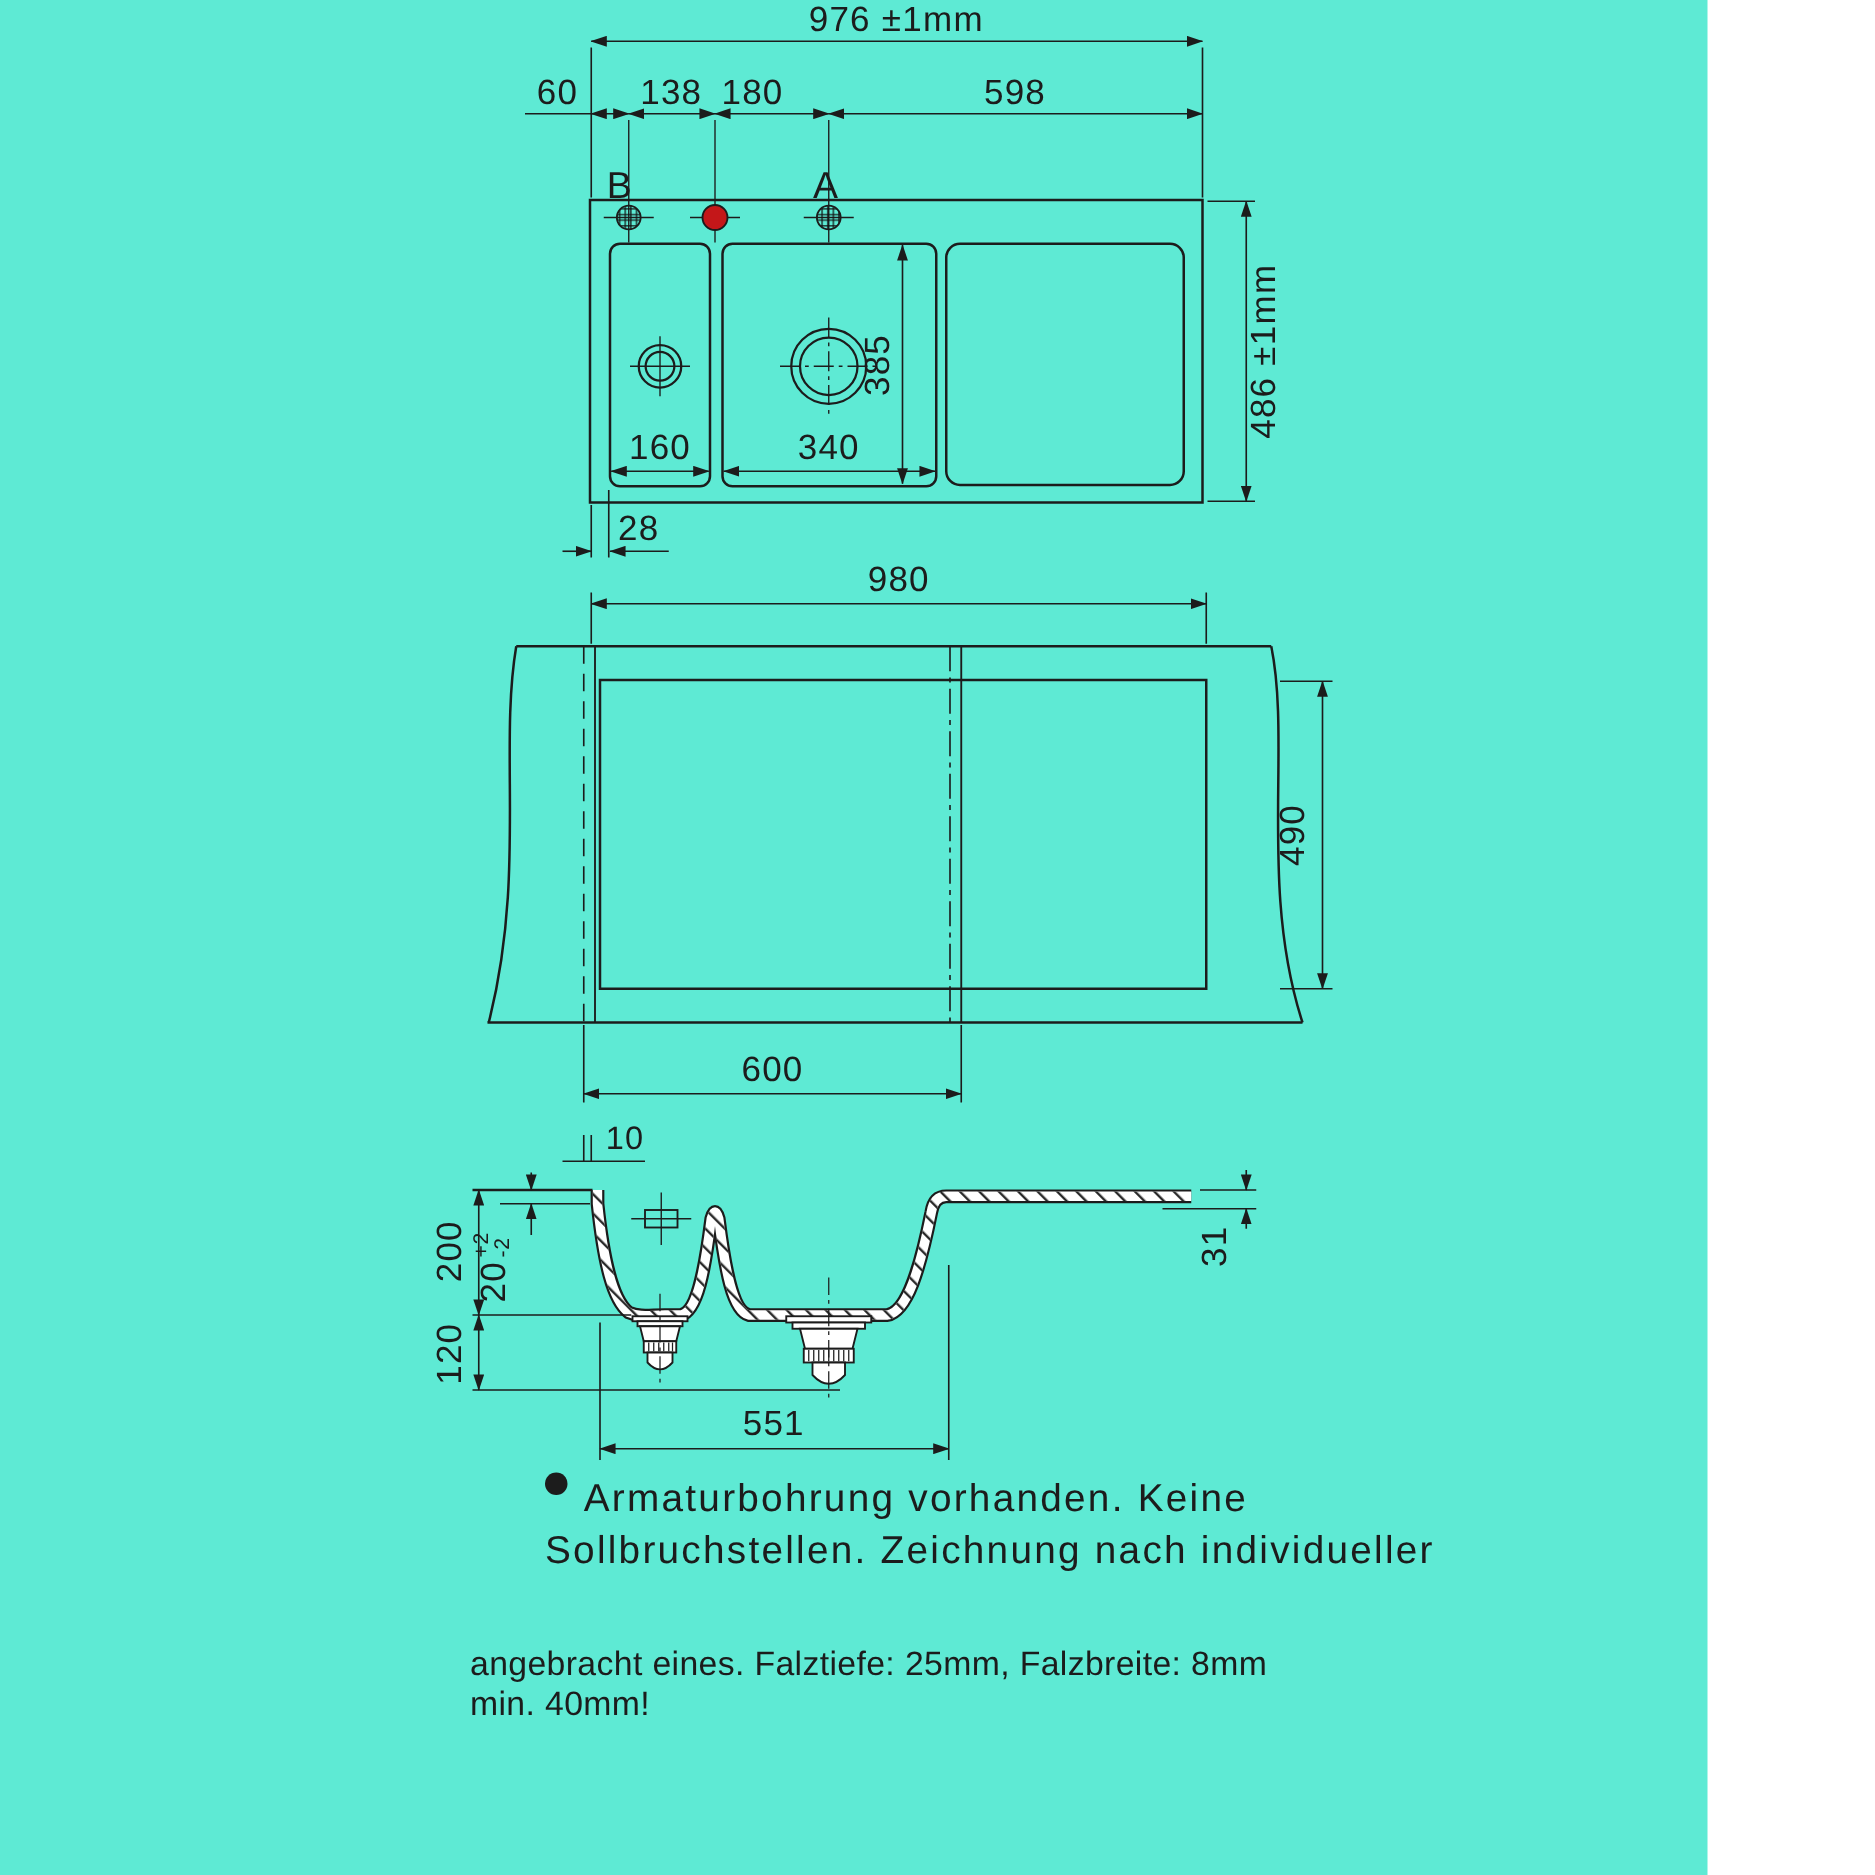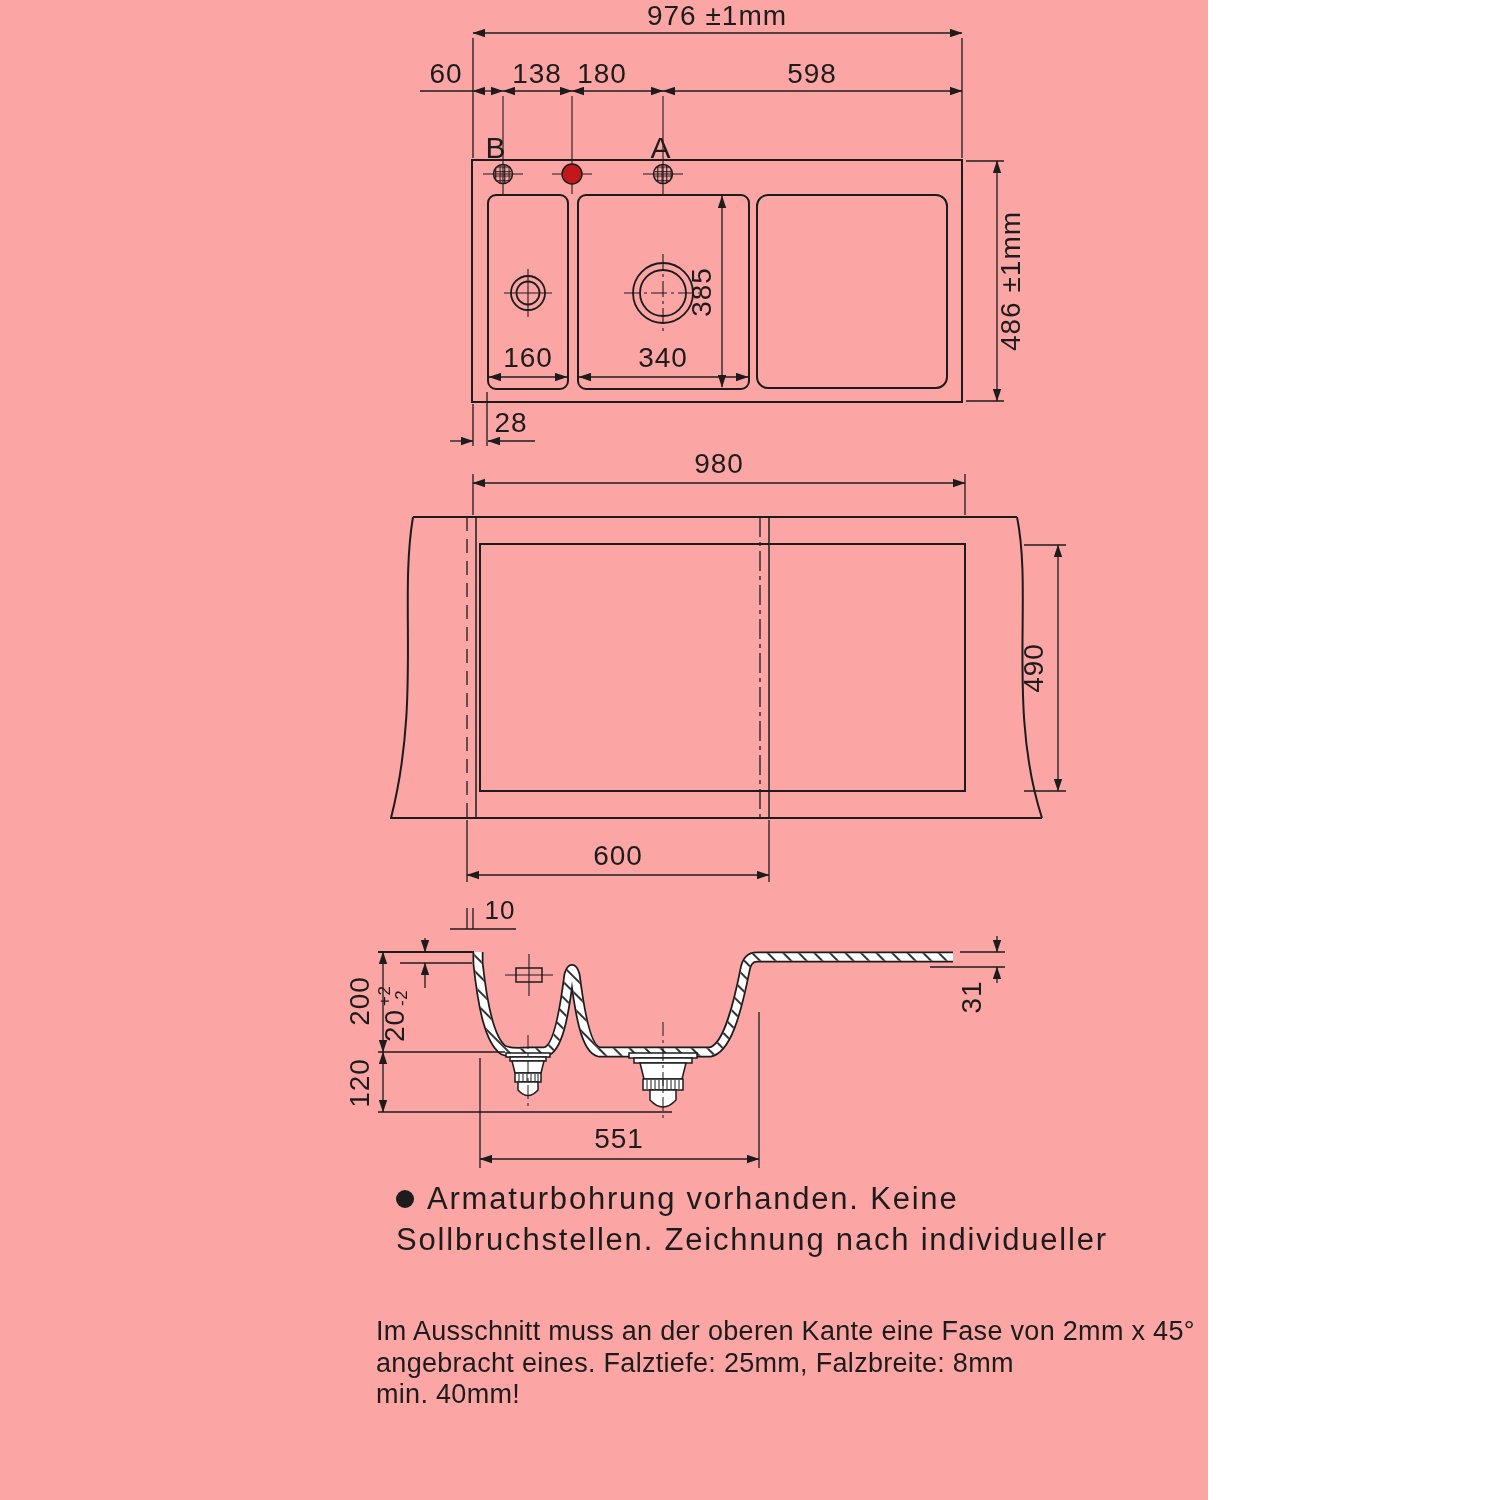--- a/index.html
+++ b/index.html
@@ -1,26 +1,26 @@
 <!DOCTYPE html>
 <html><head>
 <meta charset="utf-8">
 <style>
   html,body{margin:0;padding:0;background:#fff;}
-  #canvas{position:relative;width:1208px;height:1500px;background:#fca5a5;overflow:hidden;
+  #canvas{position:relative;width:1366px;height:1500px;background:#5eead4;overflow:hidden;
           font-family:"Liberation Sans",sans-serif;color:#1c1c1c;}
   svg text{fill:#1c1c1c;}
   .dimtxt{font-size:28px;letter-spacing:1px;}
   .dimtxt-sm{font-size:26px;letter-spacing:1px;}
   .dimtxt-lg{font-size:30px;letter-spacing:1px;}
   .toltxt{font-size:17px;letter-spacing:0.5px;}
   .anch{text-anchor:middle;}
   .notes{position:absolute;left:396px;top:1178px;width:780px;
          font-size:31px;line-height:41px;letter-spacing:1.8px;font-weight:400;}
-  .notes .row{display:flex;align-items:center;white-space:nowrap;}
+  .notes .row{display:flex;white-space:nowrap;margin-left:40px;}
   .bullet{display:inline-block;width:18px;height:18px;border-radius:50%;
           background:#1c1c1c;margin-right:13px;flex:0 0 auto;}
   .inline-icon{display:inline-block;width:22px;height:22px;margin:0 4px 0 2px;flex:0 0 auto;}
   .footnotes{position:absolute;left:376px;top:1316px;width:820px;
              font-size:27px;line-height:31.5px;letter-spacing:0.3px;font-weight:400;white-space:nowrap;}
 </style>
 </head>
 <body>
 
 <div id="canvas">
@@ -260,18 +260,17 @@
     <span class="bullet"></span>
     <span>Armaturbohrung vorhanden. Keine</span>
   </div>
   <div class="row">
     <span>Sollbruchstellen. Zeichnung nach individueller</span>
   </div>
 </div>
 
 
 <div class="footnotes">
-  <div>Im Ausschnitt muss an der oberen Kante eine Fase von 2mm x 45°</div>
   <div>angebracht eines. Falztiefe: 25mm, Falzbreite: 8mm</div>
   <div>min. 40mm!</div>
 </div>
 
 </div>
 
 </body></html>

